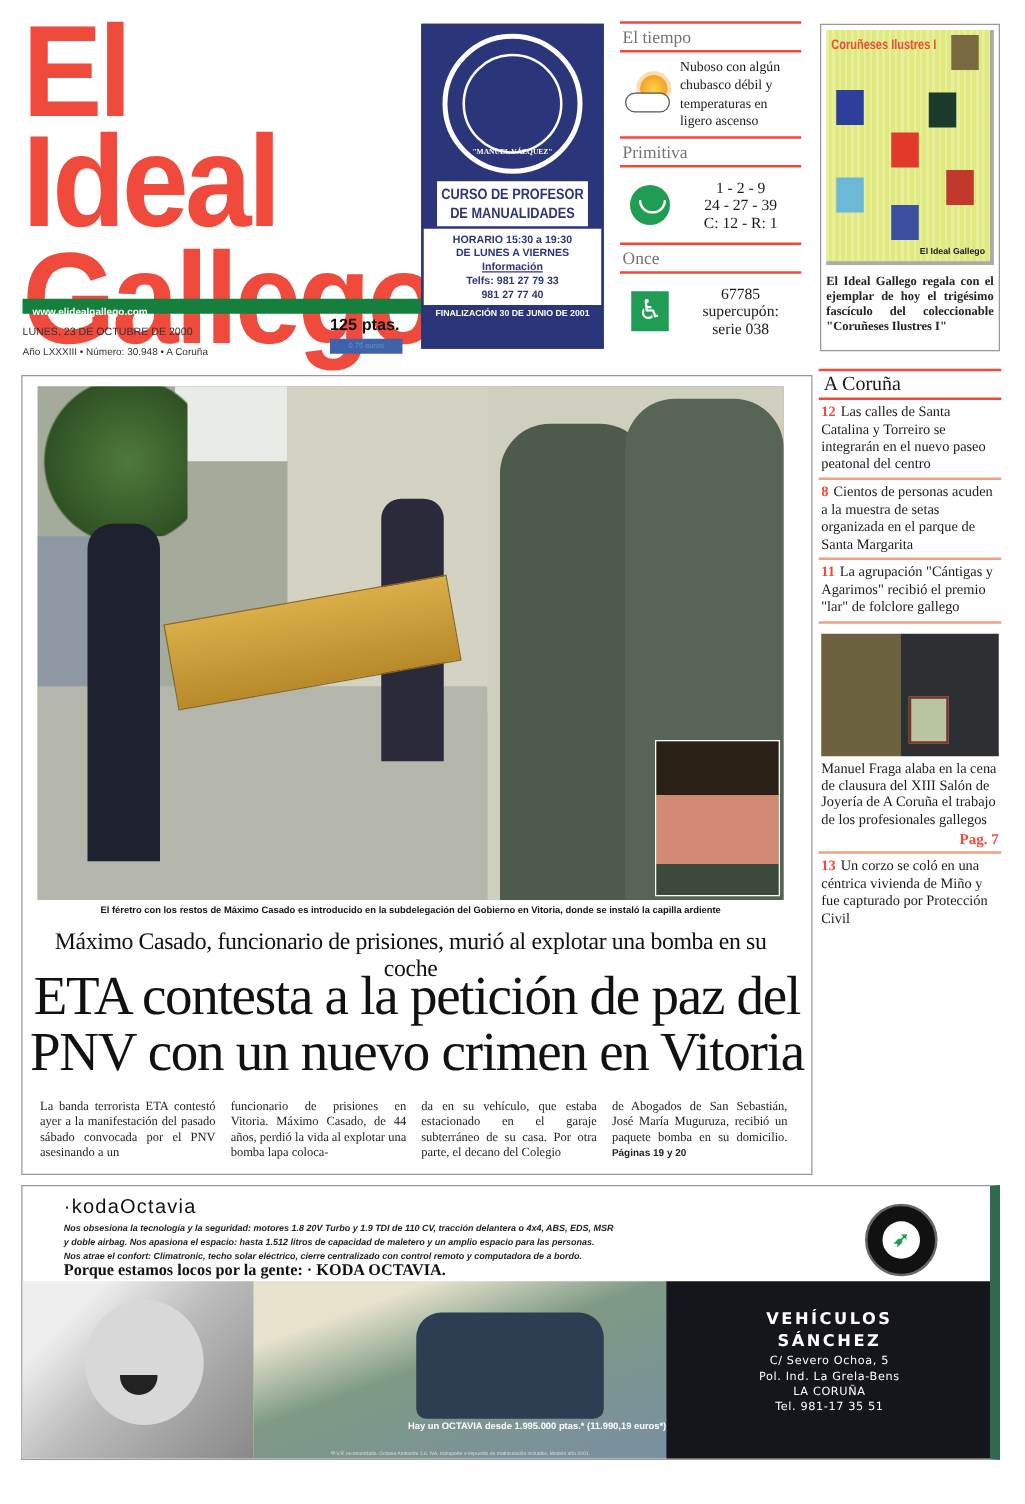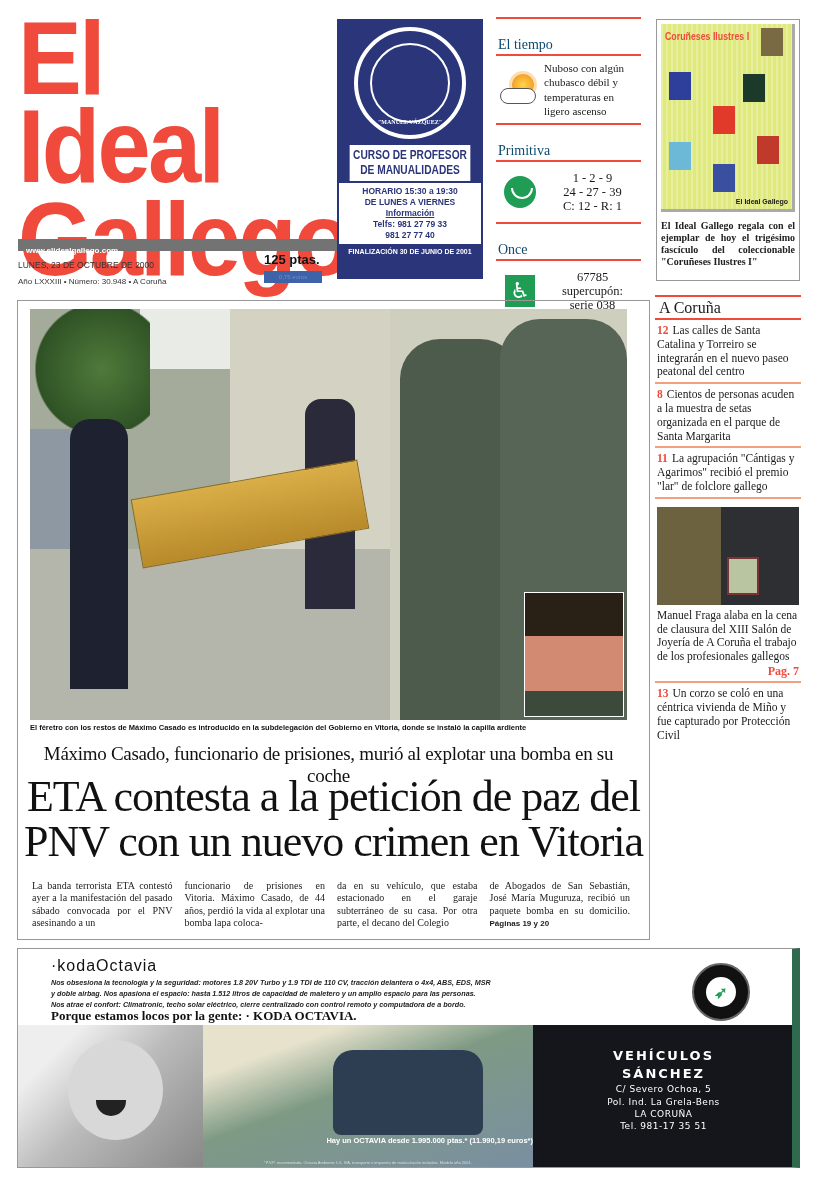--- a/index.html
+++ b/index.html
@@ -3,40 +3,40 @@
 <meta charset="utf-8">
 <style>
   * { box-sizing: border-box; margin: 0; padding: 0; }
   body { width: 820px; height: 1203px; background: #fff; position: relative; overflow: hidden; font-family: "Liberation Serif", serif; color: #1a1a1a; }
   .abs { position: absolute; }
 
   
   .logo { left: 18px; top: 14px; width: 305px; font-family: "Liberation Sans", sans-serif; font-weight: 900; color: #ef4a3c; line-height: 0.85; letter-spacing: -3px; }
   .logo .l1 { font-size: 104px; display: block; transform: scaleX(0.92); transform-origin: left; }
   .logo .l2 { font-size: 104px; display: block; transform: scaleX(0.92); transform-origin: left; margin-top: 4px; }
-  .url-bar { left: 18px; top: 239px; width: 344px; height: 12px; background: #737373; }
+  .url-bar { left: 18px; top: 239px; width: 344px; height: 12px; background: #15803d; }
   .url-bar span { color: #fff; font-family: "Liberation Sans", sans-serif; font-size: 8px; font-weight: bold; padding-left: 8px; line-height: 12px; }
   .date { left: 18px; top: 260px; font-family: "Liberation Sans", sans-serif; font-size: 8.5px; color: #333; }
   .issue { left: 18px; top: 277px; font-family: "Liberation Sans", sans-serif; font-size: 8px; color: #333; }
   .price { left: 264px; top: 252px; font-family: "Liberation Sans", sans-serif; font-size: 13px; font-weight: bold; color: #111; }
   .euro { left: 264px; top: 271px; width: 58px; height: 12px; background: #3f63a8; color: #6f8ccc; font-size: 6px; text-align: center; line-height: 12px; font-family: "Liberation Sans", sans-serif; }
 
   
   .course { left: 337px; top: 19px; width: 146px; height: 260px; background: #2b357a; border: 2px solid #2b357a; }
   .course .emblem { width: 112px; height: 112px; border-radius: 50%; background: #2b357a; border: 4px solid #fff; margin: 6px auto 0; position: relative; }
   .course .emblem .inner { position: absolute; inset: 12px; border-radius: 50%; border: 2px solid #fff; }
   .course .emblem .txt { position: absolute; bottom: 10px; width: 100%; text-align: center; color: #fff; font-size: 6px; font-weight: bold; }
   .course .title { background: #fff; margin-top: 6px; padding: 3px 2px; text-align: center; color: #2b357a; font-family: "Liberation Sans", sans-serif; font-weight: bold; font-size: 12px; line-height: 1.25; transform: scaleX(0.85); }
   .course .details { background: #fff; margin-top: 2px; padding: 3px 2px; text-align: center; color: #2b357a; font-family: "Liberation Sans", sans-serif; font-weight: bold; font-size: 8.5px; line-height: 1.3; }
   .course .details .info { text-decoration: underline; }
   .course .foot { color: #fff; font-family: "Liberation Sans", sans-serif; font-size: 7px; font-weight: bold; text-align: center; padding-top: 4px; }
 
   
   .info-col { left: 496px; top: 17px; width: 145px; }
-  .box-head { border-top: 2px solid #ef4a3c; border-bottom: 2px solid #ef4a3c; padding: 18px 2px 1px; font-size: 14px; color: #0c4a6e; }
+  .box-head { border-top: 2px solid #ef4a3c; border-bottom: 2px solid #ef4a3c; padding: 4px 2px 1px; font-size: 14px; color: #737373; }
   .box-body { display: flex; align-items: center; padding: 5px 0; min-height: 60px; }
   .box-body .ico { width: 48px; flex: none; display: flex; justify-content: center; align-items: center; }
   .box-body .txt { flex: 1; font-size: 11px; line-height: 1.3; }
   .box-body .txt.center { text-align: center; font-size: 12.5px; line-height: 1.15; }
   .sun { width: 40px; height: 36px; position: relative; }
   .sun .disc { position: absolute; left: 12px; top: 2px; width: 22px; height: 22px; border-radius: 50%; background: radial-gradient(circle, #ffd54a, #f08a1c); box-shadow: 0 0 0 3px rgba(245,160,30,0.35); }
   .sun .cloud { position: absolute; left: 0; top: 16px; width: 36px; height: 16px; background: #fff; border: 1.5px solid #555; border-radius: 10px; }
   .smile { width: 32px; height: 32px; border-radius: 50%; background: #1f9d55; position: relative; }
   .smile::after { content: ""; position: absolute; left: 7px; top: 12px; width: 18px; height: 9px; border: 2px solid #fff; border-top: none; border-radius: 0 0 12px 12px; }
   .once-ico { width: 30px; height: 32px; background: #1f9d55; color: #fff; font-size: 22px; text-align: center; line-height: 32px; font-family: "DejaVu Sans", sans-serif; }
@@ -68,21 +68,21 @@
   .main-photo .bldg { position: absolute; left: 200px; top: 0; width: 180px; height: 260px; background: #d4d3c3; }
   .main-photo .wall { position: absolute; left: 360px; top: 0; width: 237px; height: 411px; background: #cfcfbf; }
   .main-photo .street { position: absolute; left: 0; top: 240px; width: 360px; height: 171px; background: #b4b6ac; }
   .main-photo .car { position: absolute; left: 0; top: 120px; width: 45px; height: 120px; background: #8d98a3; }
   .main-photo .coffin { position: absolute; left: 105px; top: 170px; width: 230px; height: 70px; background: linear-gradient(180deg, #d9ae48, #b88a2a); transform: rotate(-10deg); border: 1px solid #8a6a20; }
   .main-photo .p1 { position: absolute; left: 40px; top: 110px; width: 58px; height: 270px; background: #1e2230; border-radius: 20px 20px 0 0; }
   .main-photo .p2 { position: absolute; left: 275px; top: 90px; width: 50px; height: 210px; background: #2a2a3a; border-radius: 16px 16px 0 0; }
   .main-photo .g1 { position: absolute; left: 370px; top: 30px; width: 120px; height: 381px; background: #4d5b4c; border-radius: 40px 40px 0 0; }
   .main-photo .g2 { position: absolute; left: 470px; top: 10px; width: 127px; height: 401px; background: #566555; border-radius: 40px 40px 0 0; }
   .main-photo .inset { position: absolute; right: 3px; bottom: 3px; width: 100px; height: 125px; border: 1px solid #fff; background: linear-gradient(180deg, #2a2116 0 35%, #d38a72 35% 80%, #3b4a3a 80%); }
-  .photo-caption { left: 30px; top: 723px; width: 597px; text-align: left; font-family: "Liberation Sans", sans-serif; font-size: 7.5px; font-weight: bold; color: #111; }
+  .photo-caption { left: 30px; top: 723px; width: 597px; text-align: center; font-family: "Liberation Sans", sans-serif; font-size: 7.5px; font-weight: bold; color: #111; }
   .kicker { left: 30px; top: 743px; width: 597px; text-align: center; font-size: 19px; color: #111; letter-spacing: -0.3px; }
   .headline { left: 22px; top: 774px; width: 623px; text-align: center; font-size: 44px; line-height: 1.03; color: #111; letter-spacing: -1px; }
   .body-cols { left: 32px; top: 880px; width: 598px; display: flex; gap: 12px; }
   .body-cols p { flex: 1; font-size: 10px; line-height: 1.23; color: #222; text-align: justify; }
   .body-cols .pages { font-family: "Liberation Sans", sans-serif; font-weight: bold; font-size: 8px; }
 
   
   .ad { left: 17px; top: 948px; width: 783px; height: 220px; border: 1.5px solid #999; border-right: 8px solid #2f6a4f; overflow: hidden; }
   .ad .brand { position: absolute; left: 33px; top: 8px; font-family: "Liberation Sans", sans-serif; font-size: 16px; letter-spacing: 1px; color: #111; }
   .ad .copy { position: absolute; left: 33px; top: 29px; width: 620px; font-family: "Liberation Sans", sans-serif; font-size: 7.2px; font-weight: bold; font-style: italic; line-height: 1.5; color: #222; }

